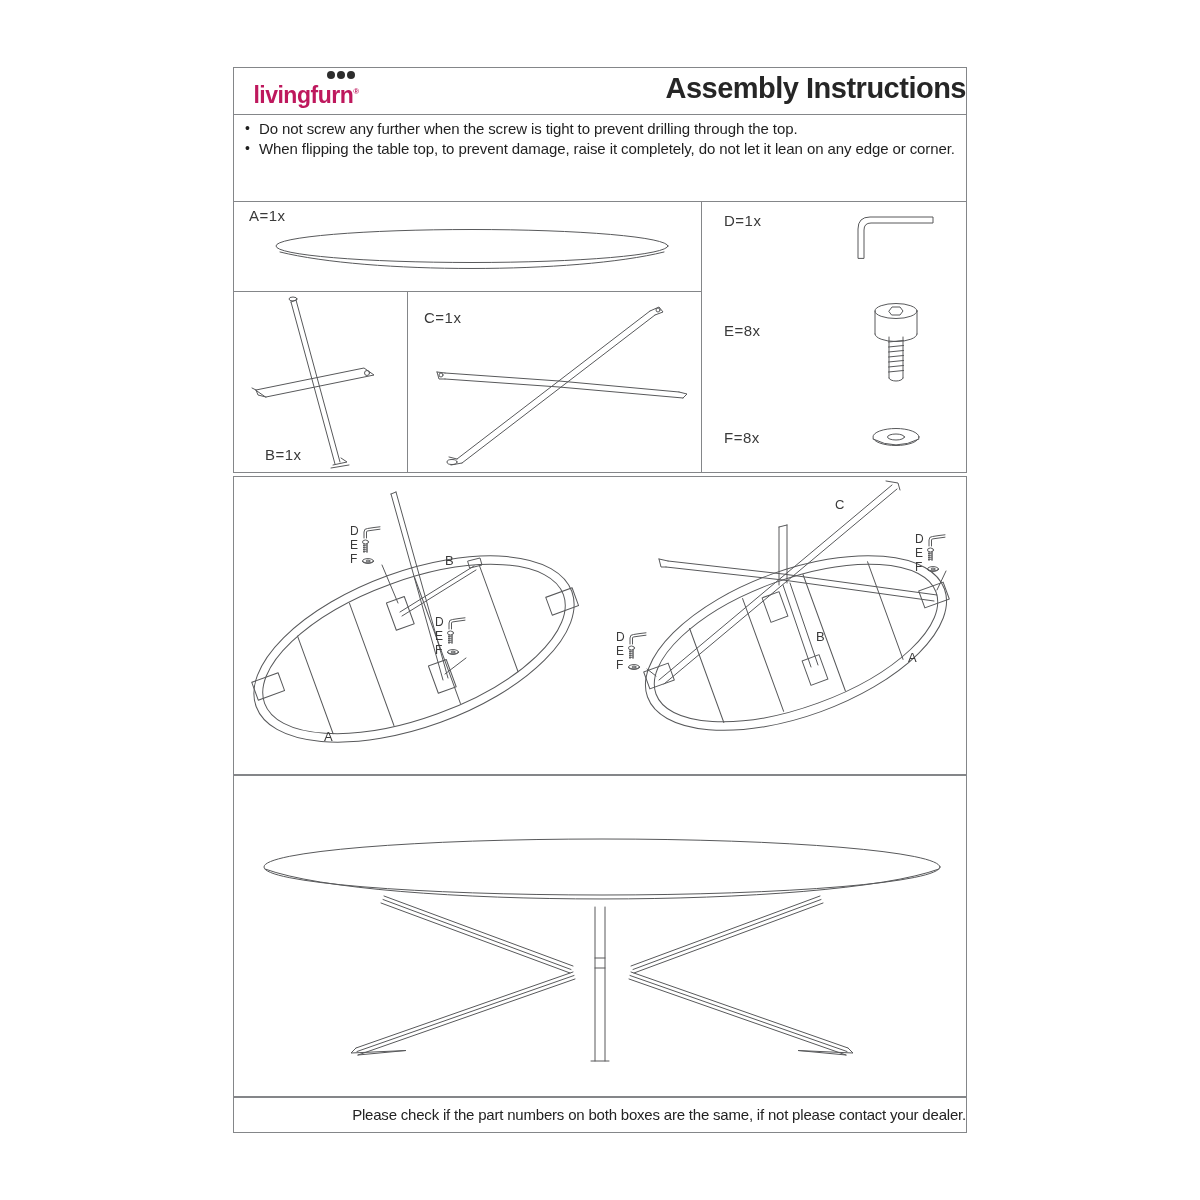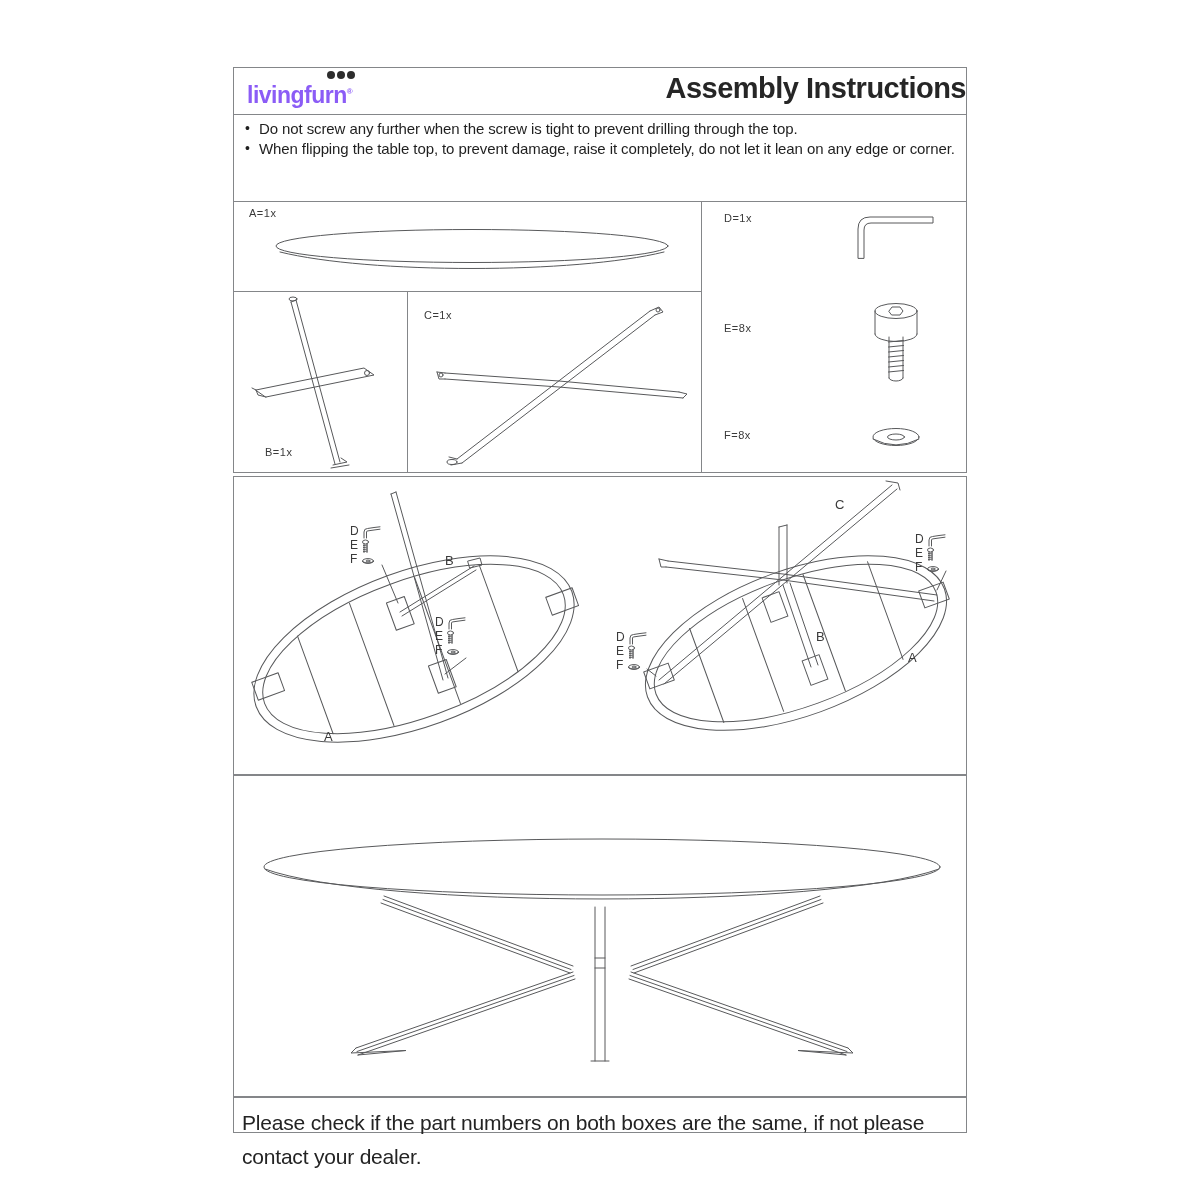--- a/index.html
+++ b/index.html
@@ -5,40 +5,40 @@
   html,body{margin:0;padding:0;background:#ffffff;}
   #canvas{position:relative;width:1200px;height:1200px;background:#ffffff;
           font-family:"Liberation Sans", sans-serif;color:#231f20;overflow:hidden;}
   .abs{position:absolute;}
   .box{position:absolute;border:1px solid #848689;background:#ffffff;box-sizing:border-box;}
   .divider{position:absolute;background:#848689;}
   
   .logo{position:absolute;left:13px;top:3px;width:118px;}
   .logo-dots{text-align:right;padding-right:10px;height:9px;line-height:9px;}
   .dot{display:inline-block;width:8px;height:8px;border-radius:50%;background:#2d2d2d;margin-left:2px;vertical-align:top;}
-  .logo-text{font-size:23px;font-weight:bold;letter-spacing:-0.5px;color:#8b5cf6;line-height:24px;}
+  .logo-text{font-size:23px;font-weight:bold;letter-spacing:-0.5px;color:#be185d;line-height:24px;text-align:center;}
   .logo-text sup{font-size:8px;font-weight:bold;vertical-align:super;}
   .title{position:absolute;left:0;right:0;top:4px;text-align:right;font-size:29px;
          font-weight:600;letter-spacing:-0.5px;color:#262626;}
   
   .warnings{position:absolute;left:10px;right:6px;top:51px;margin:0;padding:0;list-style:none;}
   .warnings li{position:relative;padding-left:15px;font-size:15px;line-height:19.5px;
                letter-spacing:-0.1px;color:#1f1f1f;}
   .warnings li:before{content:"•";position:absolute;left:1px;top:0;font-size:14px;}
   
-  .plabel{position:absolute;font-size:11px;color:#3a3a3a;letter-spacing:0.5px;}
+  .plabel{position:absolute;font-size:15px;color:#3a3a3a;letter-spacing:0.5px;}
   
   .dletter{position:absolute;font-size:13px;color:#3a3a3a;}
   .callout{position:absolute;}
   .c-row{height:14px;line-height:13px;white-space:nowrap;}
   .c-row .c-l{display:inline-block;width:11px;font-size:12px;color:#3a3a3a;vertical-align:top;}
   .mini{width:22px;height:14px;vertical-align:top;}
   svg.draw *, svg.mini *{stroke:#58595b;fill:none;stroke-width:1;stroke-linecap:round;stroke-linejoin:round;}
   
-  .footer-text{margin:8px;text-align:left;font-size:21px;line-height:34px;color:#232323;letter-spacing:-0.2px;}
+  .footer-text{margin:0;text-align:right;font-size:15px;line-height:34px;color:#232323;letter-spacing:-0.2px;}
 </style>
 </head>
 <body>
 
 <svg width="0" height="0" style="position:absolute">
   <defs>
     <g id="mini-allen">
         <path d="M3,13 L3,7 Q3,3.5 6.5,3.5 L13,2.5 L19,1.8"></path>
         <path d="M5.5,13 L5.5,7 Q5.5,6 6.8,5.9 L13,5 L19,4.2"></path>
       </g>

